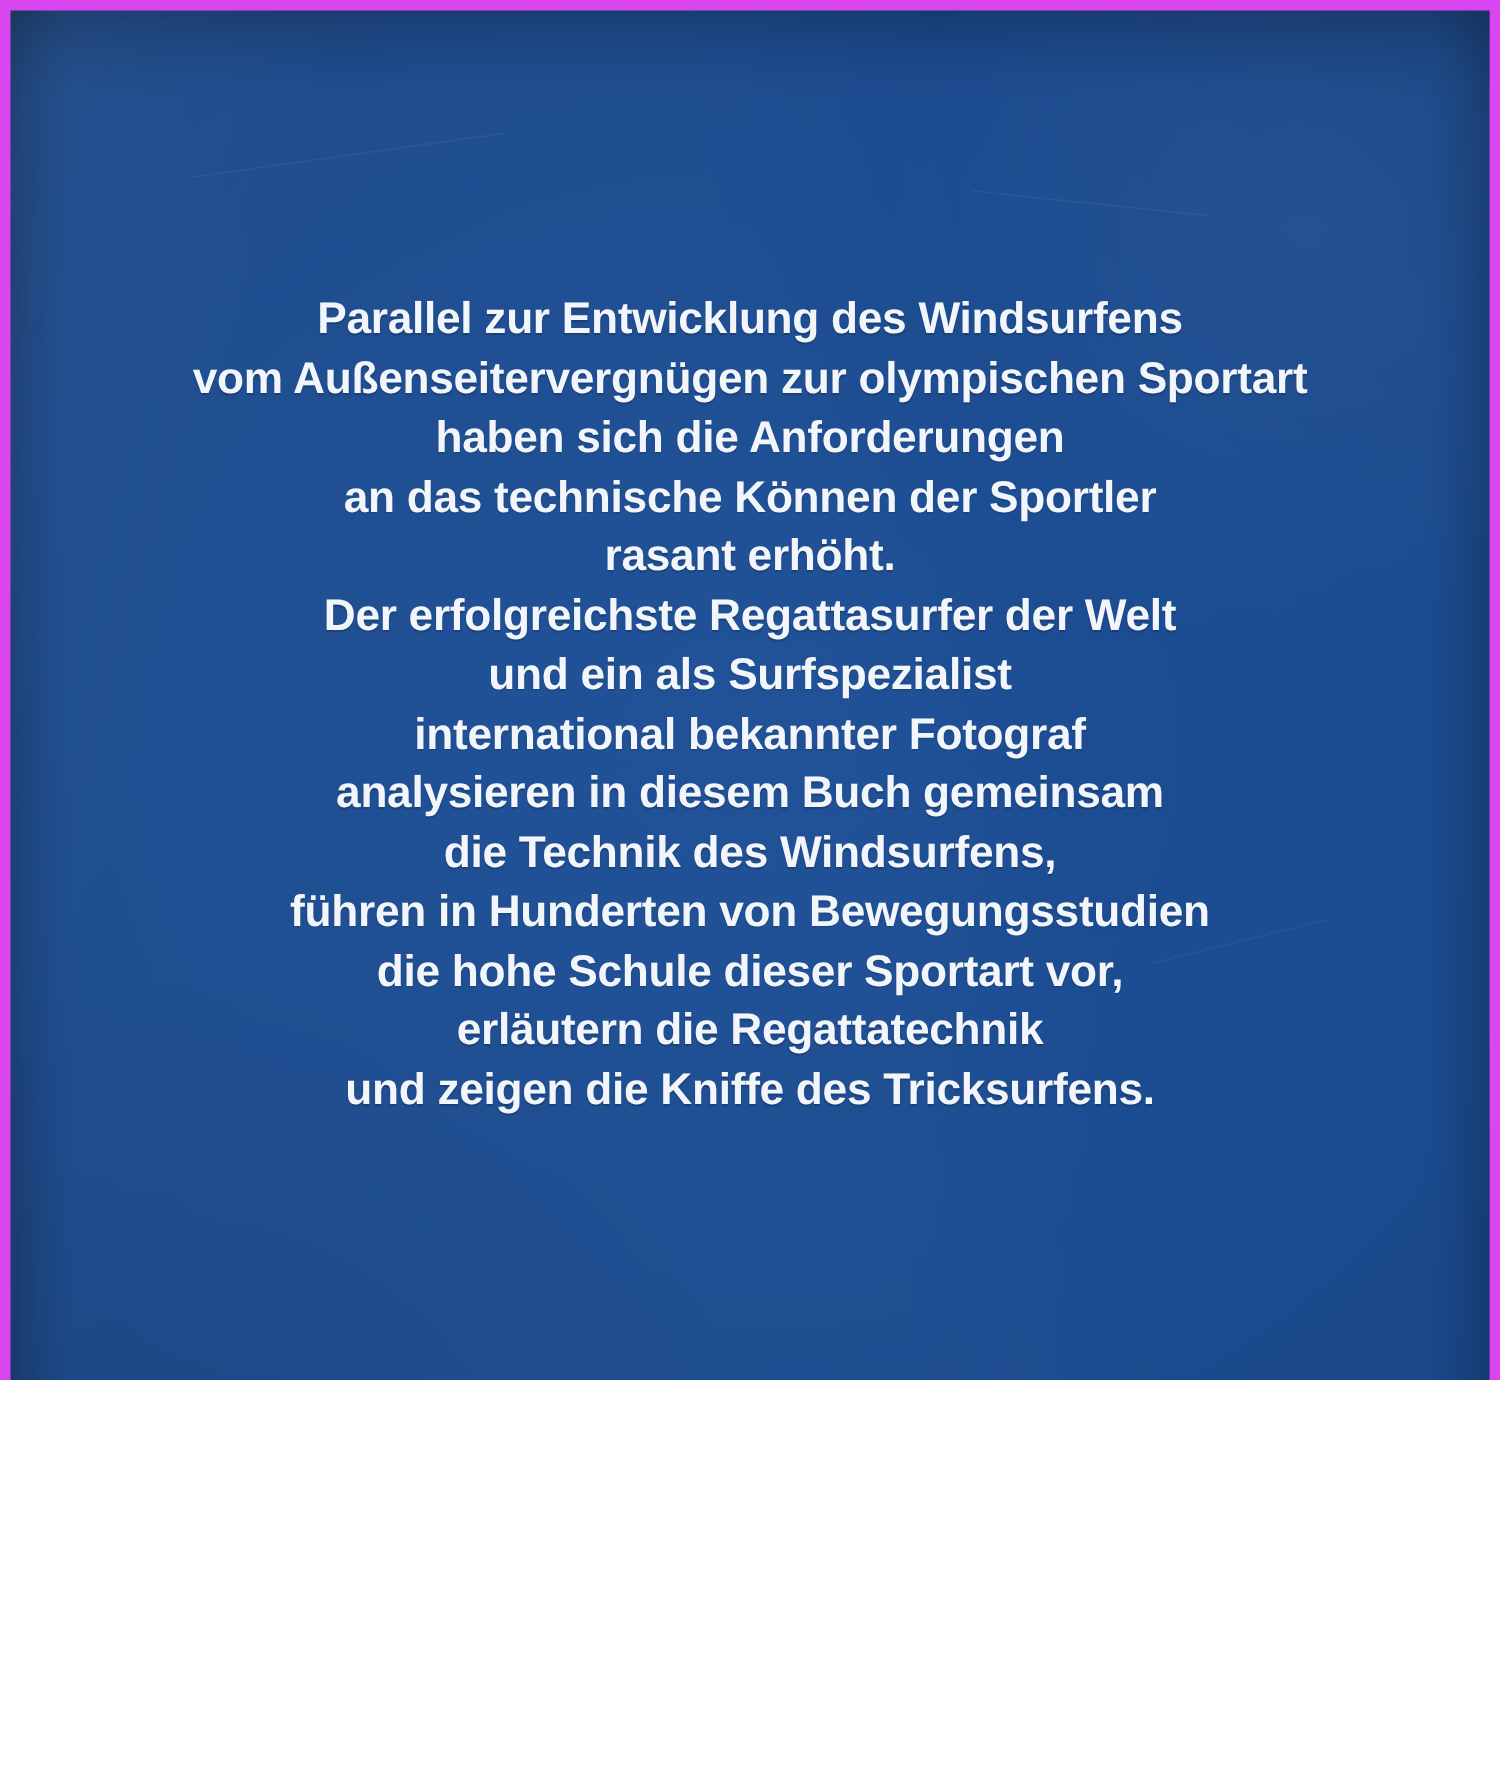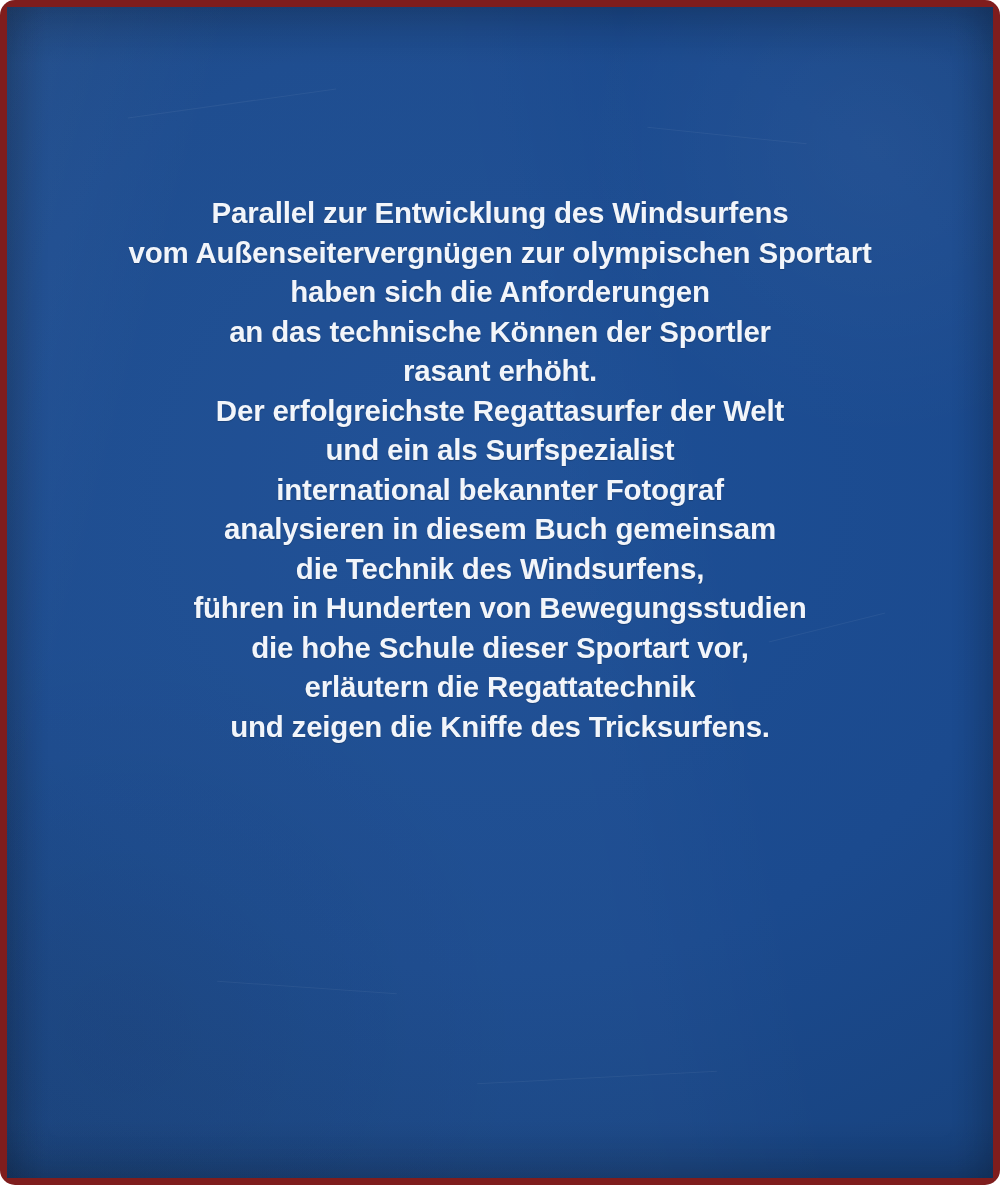--- a/index.html
+++ b/index.html
@@ -3,25 +3,24 @@
 <meta charset="utf-8">
 <style>
   html, body {
     margin: 0;
     padding: 0;
     background: #ffffff;
   }
   #page {
     position: relative;
     width: 1000px;
-    height: 1185px;
+    height: 920px;
     overflow: hidden;
-    background: #7f1d1d;
+    background: #d946ef;
     font-family: "Liberation Sans", sans-serif;
-    border-radius: 15px;
   }
   
   #cover {
     position: absolute;
     left: 7px;
     top: 7px;
     width: 986px;
     height: 1171px;
     background:
       radial-gradient(ellipse 120% 90% at 50% 42%, #1d4f96 0%, #1b4a8e 45%, #18437f 75%, #143a6f 100%);

